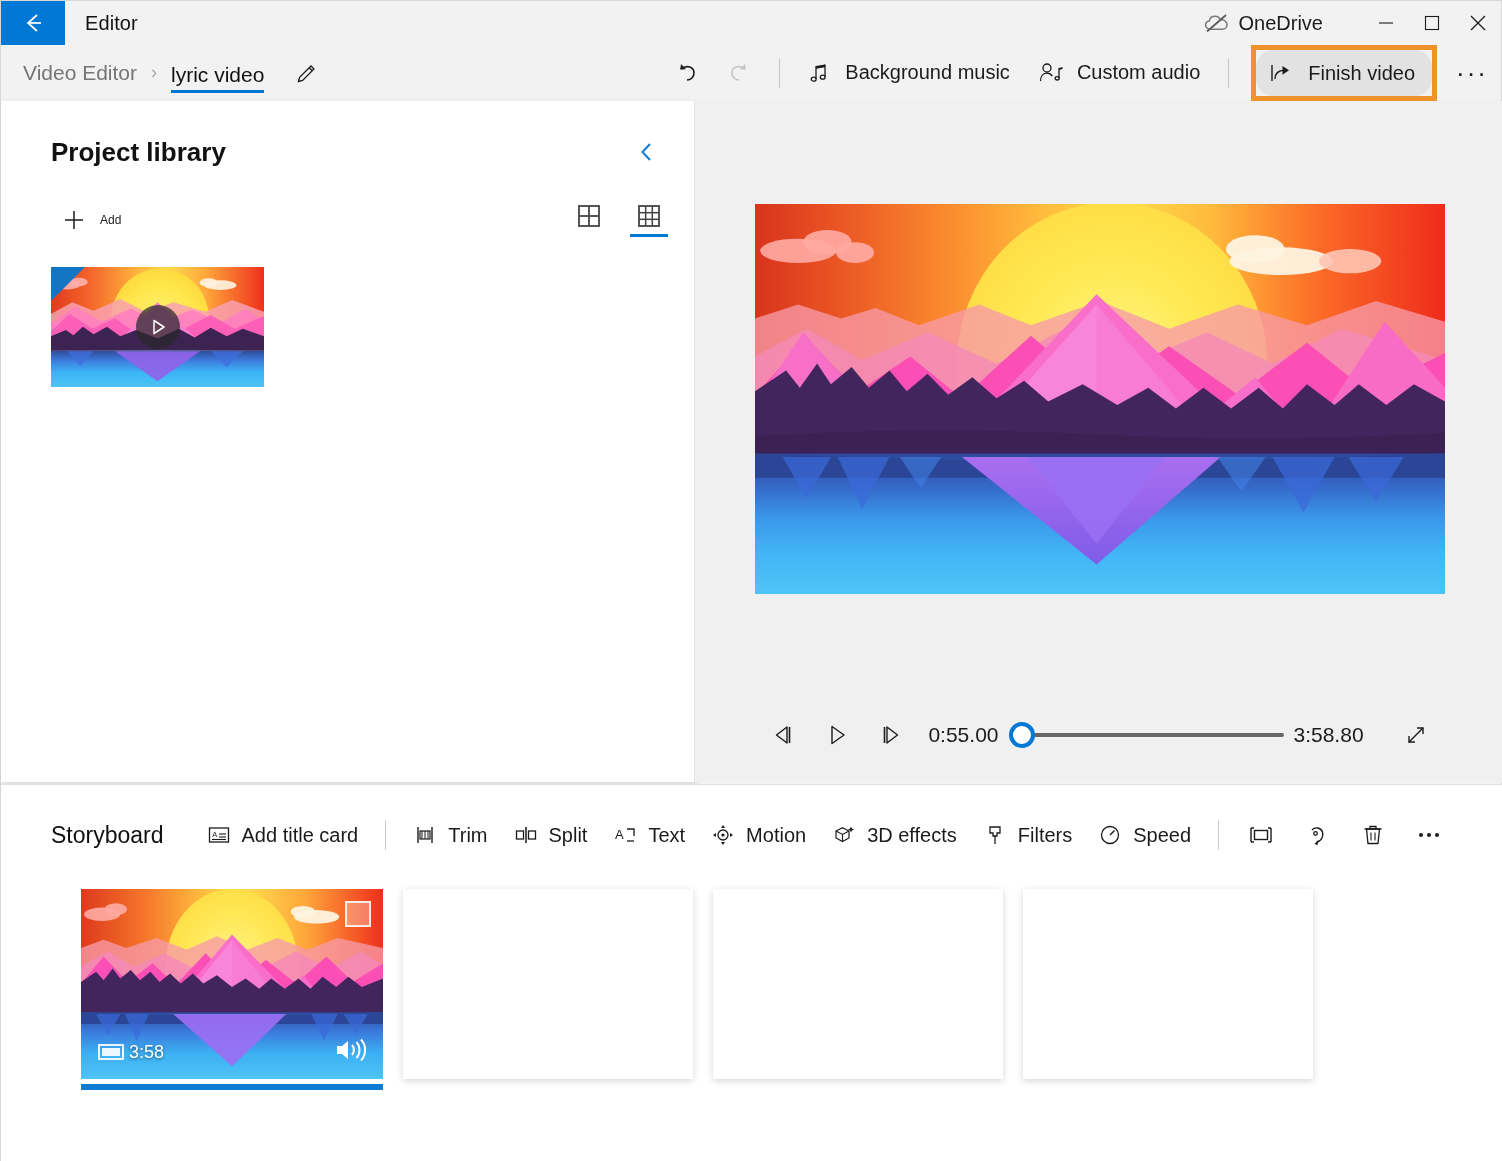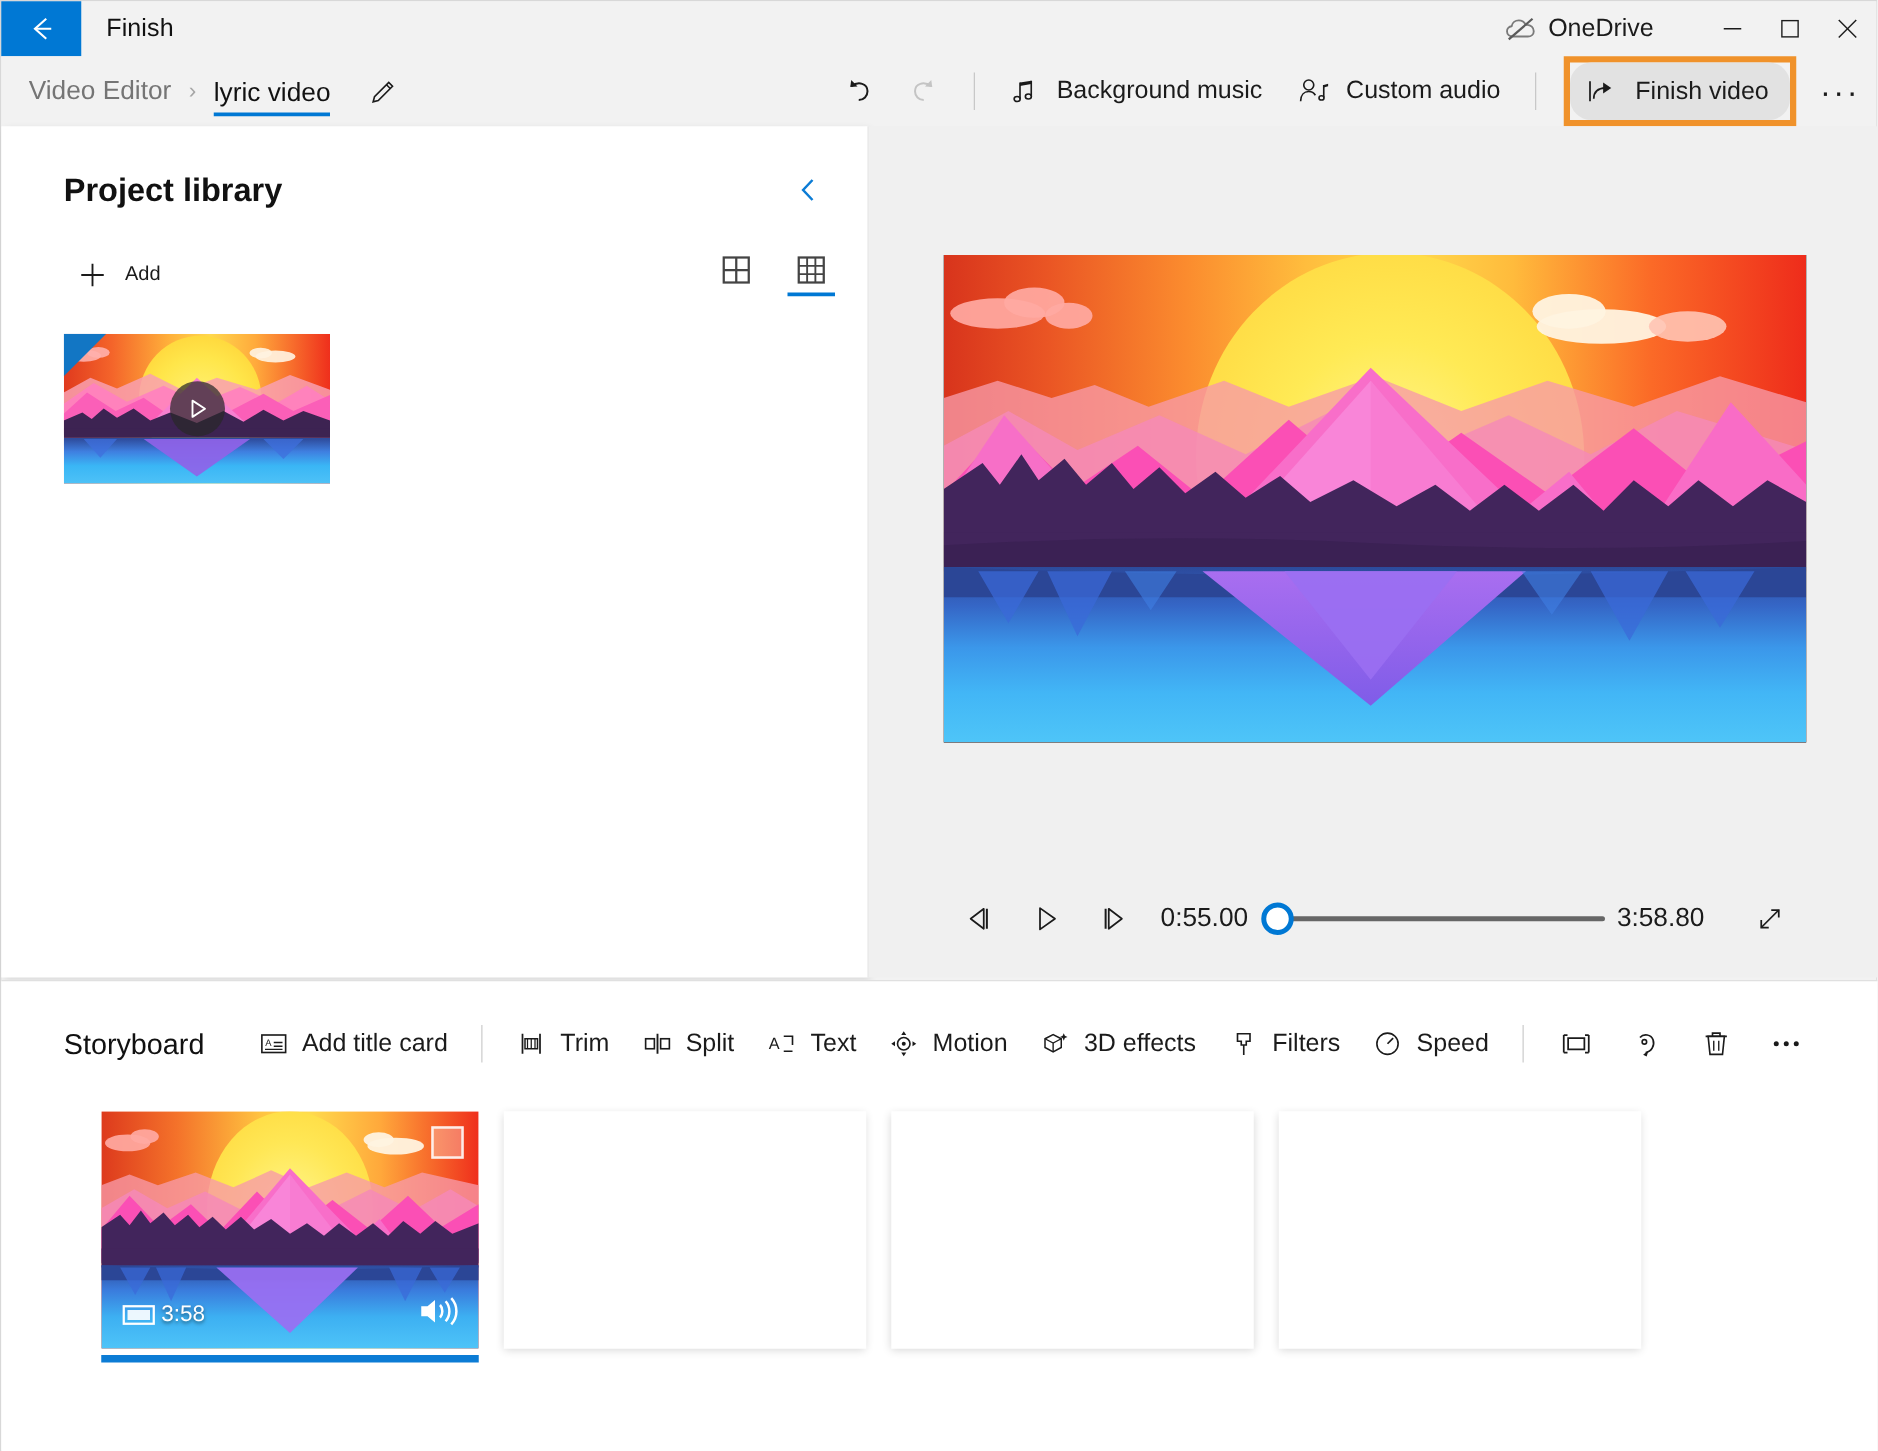--- a/index.html
+++ b/index.html
@@ -122,21 +122,21 @@
   .collapse-btn {
     margin-left: auto; width: 42px; height: 42px;
     display: flex; align-items: center; justify-content: center; cursor: pointer;
   }
   .lib-actions {
     display: flex; align-items: center;
     padding: 28px 26px 0 52px;
   }
   .add-btn {
     display: flex; align-items: center; gap: 13px;
-    font-size: 16px; color: #1b1b1b; cursor: pointer; padding: 6px 8px;
+    font-size: 12px; color: #1b1b1b; cursor: pointer; padding: 6px 8px;
   }
   .view-toggles { margin-left: auto; display: flex; align-items: flex-end; gap: 22px; }
   .view-btn {
     position: relative; width: 38px; padding-bottom: 9px;
     display: flex; flex-direction: column; align-items: center; cursor: pointer;
   }
   .view-underline {
     position: absolute; bottom: 0; left: 0; width: 100%; height: 3px;
     background: #0078d4;
   }
@@ -262,21 +262,21 @@
 
 <div class="app">
 
   <div class="titlebar">
     <div class="back-btn">
       <svg width="28" height="28" viewBox="0 0 28 28">
         <path d="M18 6 L9 14 L18 22" fill="none" stroke="#fff" stroke-width="1.7"></path>
         <line x1="9" y1="14" x2="22" y2="14" stroke="#fff" stroke-width="1.7"></line>
       </svg>
     </div>
-    <div class="app-title">Finish</div>
+    <div class="app-title">Editor</div>
 
     <div class="titlebar-right">
       <div class="onedrive">
         <svg width="26" height="20" viewBox="0 0 26 20">
           <path d="M6.5 16.2 C3.5 16.2 1.6 14.3 1.6 12 C1.6 9.9 3.2 8.2 5.3 8 C5.8 5.3 8.2 3.3 11 3.3 C13.5 3.3 15.6 4.8 16.5 7 C16.9 6.9 17.3 6.85 17.7 6.85 C20.6 6.85 23 9.1 23 11.9 C23 14.5 20.9 16.2 18.3 16.2 Z" fill="none" stroke="#7a7a7a" stroke-width="1.5"></path>
           <line x1="3" y1="18.5" x2="22" y2="2" stroke="#5a5a5a" stroke-width="1.8"></line>
         </svg>
         <span>OneDrive</span>
       </div>
       <div class="wincontrol">

